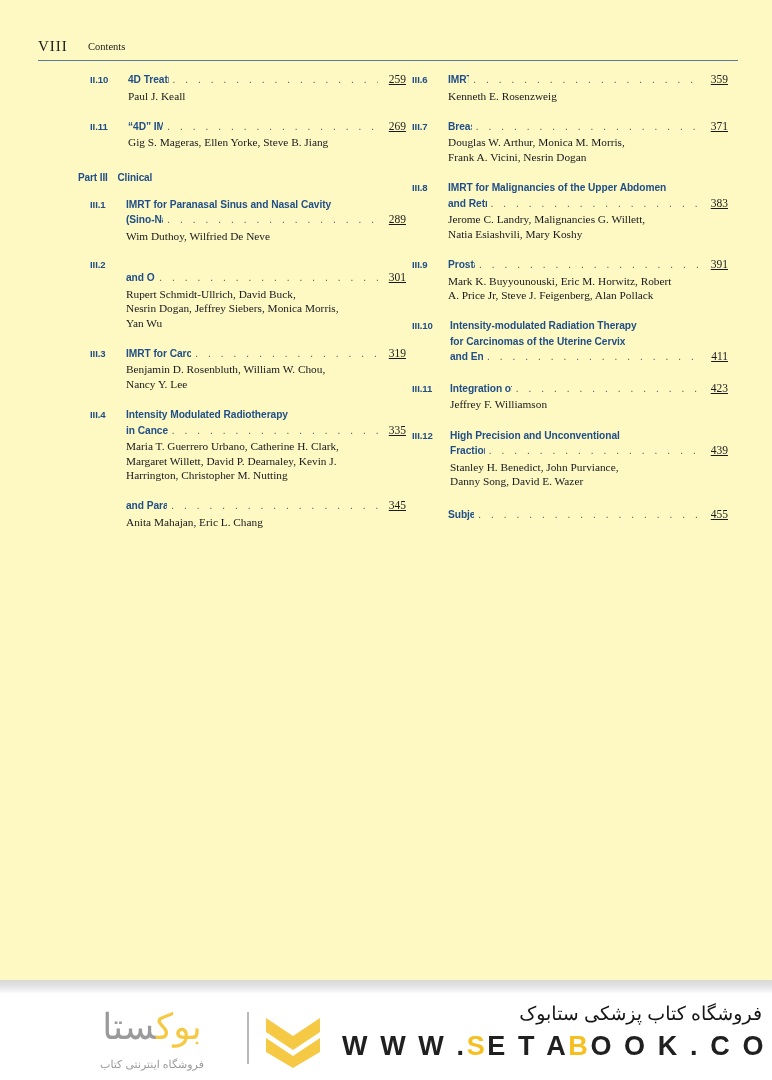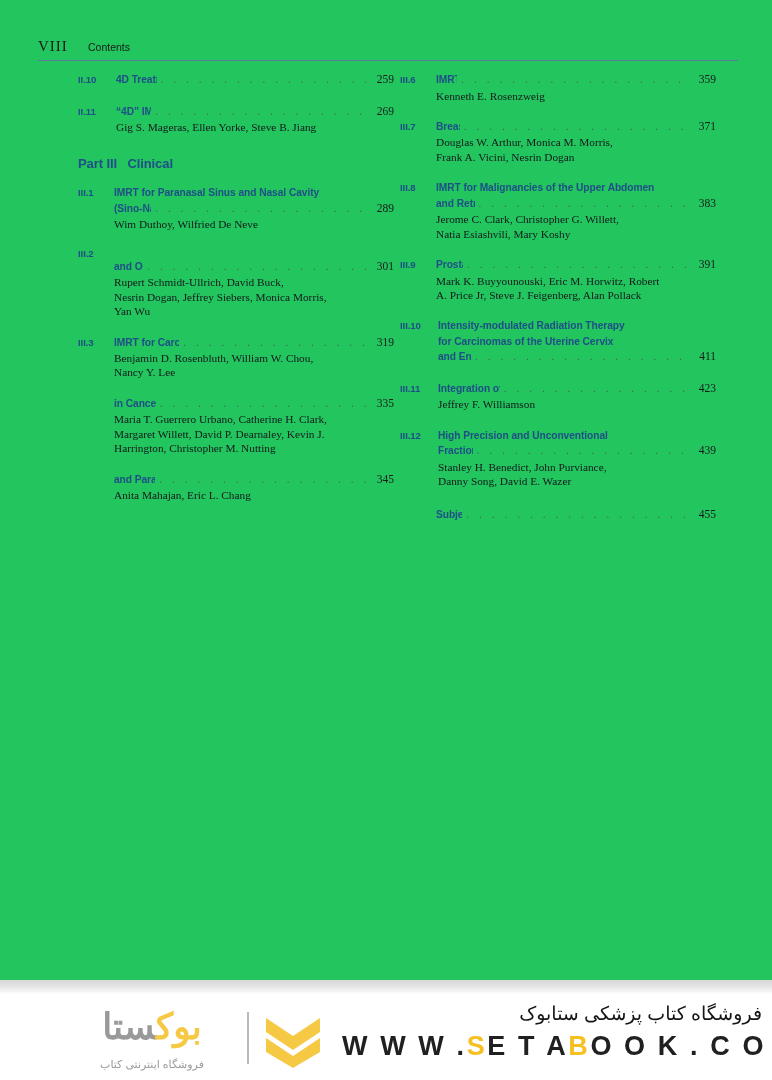--- a/index.html
+++ b/index.html
@@ -14,21 +14,21 @@
     overflow: hidden;
     position: relative;
   }
 
   
   .page {
     position: absolute;
     left: 0; top: 0;
     width: 772px;
     height: 985px;
-    background: #22c55e;
+    background: #fef9c3;
   }
   .header {
     position: absolute;
     left: 38px;
     top: 38px;
     width: 700px;
     height: 22px;
   }
   .header-folio {
     position: absolute;
@@ -36,21 +36,21 @@
     top: 0;
     font-family: "Liberation Serif", serif;
     font-size: 15px;
     letter-spacing: 1px;
     color: #1a1a1a;
   }
   .header-label {
     position: absolute;
     left: 50px;
     top: 3px;
-    font-family: Liberation Sans, sans-serif;
+    font-family: Liberation Serif, serif;
     font-size: 10.5px;
     color: #1a1a1a;
   }
   .header-rule {
     position: absolute;
     left: 38px;
     top: 60px;
     width: 700px;
     height: 1px;
     background: #5b7c99;
@@ -67,20 +67,21 @@
 
   
   .entry {
     position: relative;
     margin-bottom: 16px;
   }
   .entry-line {
     display: flex;
     align-items: baseline;
     width: 100%;
+    margin-left: 12px;
   }
   .num {
     flex: 0 0 auto;
     width: 36px;
     font-size: 9.6px;
     font-weight: bold;
     color: #1f4e88;
     letter-spacing: -0.1px;
   }
   .num.wide { width: 38px; }
@@ -114,33 +115,34 @@
     margin: 0 2px 0 4px;
     min-width: 8px;
   }
   .pageno {
     flex: 0 0 auto;
     width: 26px;
     text-align: right;
     font-family: "Liberation Serif", serif;
     font-size: 11.5px;
     color: #1a1a1a;
+    text-decoration: underline;
   }
   .authors {
     margin-top: 1px;
     font-family: "Liberation Serif", serif;
     font-size: 11.3px;
     line-height: 14.4px;
     color: #15181c;
   }
   .authors div { white-space: nowrap; }
 
   
   .part-head {
-    font-size: 13px;
+    font-size: 10px;
     font-weight: bold;
     color: #1f4e88;
     margin: 22px 0 14px 0;
     letter-spacing: -0.1px;
   }
   .part-head .pnum { margin-right: 7px; }
 
   
   .index-entry { margin-top: 18px; }
 
@@ -170,21 +172,21 @@
   }
   .logo-word {
     position: absolute;
     left: 20px;
     top: 8px;
     width: 180px;
     height: 42px;
     direction: rtl;
     text-align: center;
     font-size: 36px;
-    font-weight: bold;
+    font-weight: normal;
     color: #9a9a9a;
     line-height: 42px;
     white-space: nowrap;
   }
   .logo-word .hl { color: #f6c944; }
   .logo-sub {
     position: absolute;
     left: 18px;
     top: 60px;
     width: 184px;
@@ -252,20 +254,26 @@
           <div class="entry-line">
             <span class="num wide">II.10</span>
             <span class="title-block">
               <span class="t-line">
                 <span class="t-text">4D Treatment Planning</span>
                 <span class="leader">. . . . . . . . . . . . . . . . . . . . . . . . . . . . . . . . . . . . . . . . . . . .</span>
                 <span class="pageno">259</span>
               </span>
             </span>
           </div>
+          <div class="entry-line">
+            <span class="num wide"></span>
+            <span class="authors">
+              <div>Paul J. Keall</div>
+            </span>
+          </div>
         </div>
         <div class="entry">
           <div class="entry-line">
             <span class="num wide">II.11</span>
             <span class="title-block">
               <span class="t-line">
                 <span class="t-text">“4D” IMRT Delivery</span>
                 <span class="leader">. . . . . . . . . . . . . . . . . . . . . . . . . . . . . . . . . . . . . . . . . . . .</span>
                 <span class="pageno">269</span>
               </span>
@@ -347,20 +355,28 @@
           <div class="entry-line">
             <span class="num"></span>
             <span class="authors">
               <div>Benjamin D. Rosenbluth, William W. Chou,</div>
               <div>Nancy Y. Lee</div>
             </span>
           </div>
         </div>
         <div class="entry">
           <div class="entry-line">
+            <span class="num">III.4</span>
+            <span class="title-block">
+              <span class="t-line">
+                <span class="t-text">Intensity Modulated Radiotherapy</span>
+              </span>
+            </span>
+          </div>
+          <div class="entry-line">
             <span class="num"></span>
             <span class="title-block">
               <span class="t-line">
                 <span class="t-text">in Cancer of the Larynx</span>
                 <span class="leader">. . . . . . . . . . . . . . . . . . . . . . . . . . . . . . . . . . . . . . . . . . . .</span>
                 <span class="pageno">335</span>
               </span>
             </span>
           </div>
           <div class="entry-line">
@@ -447,21 +463,21 @@
               <span class="t-line">
                 <span class="t-text">and Retroperitoneum</span>
                 <span class="leader">. . . . . . . . . . . . . . . . . . . . . . . . . . . . . . . . . . . . . . . . . . . .</span>
                 <span class="pageno">383</span>
               </span>
             </span>
           </div>
           <div class="entry-line">
             <span class="num"></span>
             <span class="authors">
-              <div>Jerome C. Clark, Christopher G. Willett,</div>
+              <div>Jerome C. Landry, Malignancies G. Willett,</div>
               <div>Natia Esiashvili, Mary Koshy</div>
             </span>
           </div>
         </div>
         <div class="entry">
           <div class="entry-line">
             <span class="num">III.9</span>
             <span class="title-block">
               <span class="t-line">
                 <span class="t-text">Prostate IMRT</span>

